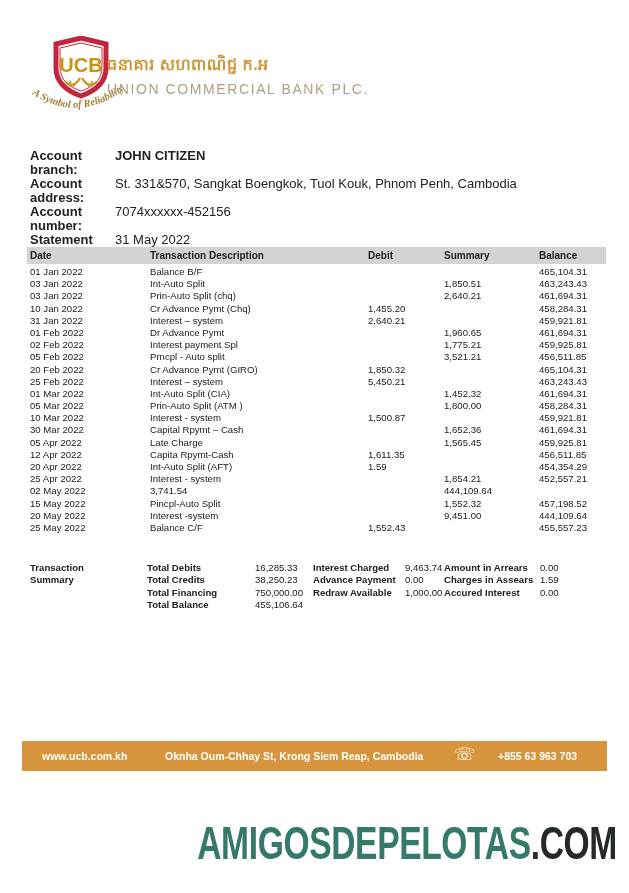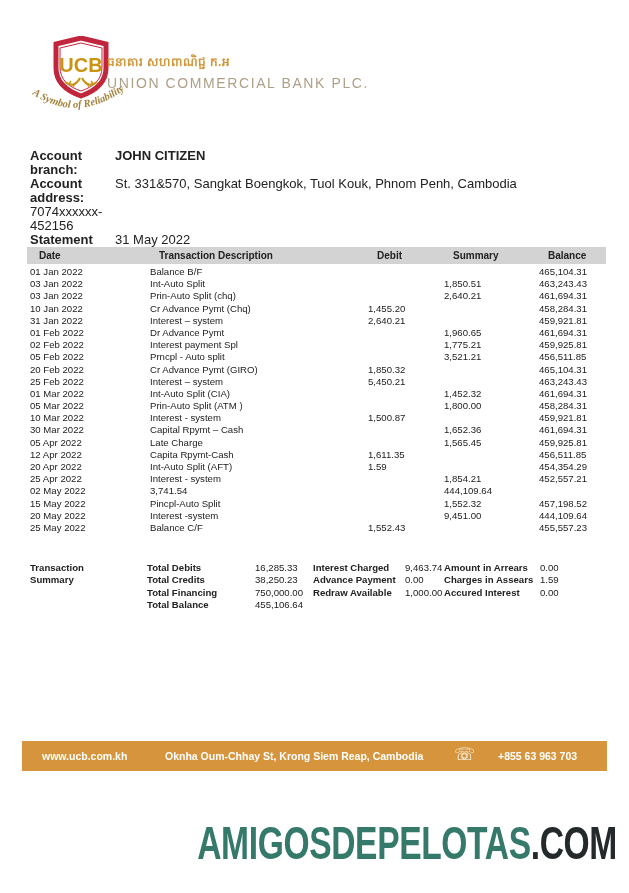--- a/index.html
+++ b/index.html
@@ -7,36 +7,36 @@
   body {
     width:629px; height:893px; position:relative; overflow:hidden;
     font-family:"Liberation Sans", sans-serif; color:#222;
   }
   .page { position:absolute; inset:0; background:#fff; }
 
   
   .logo-block { position:absolute; left:30px; top:30px; width:280px; height:100px; }
   .shield-svg { position:absolute; left:2px; top:6px; }
   .bank-names { position:absolute; left:77px; top:24px; }
-  .khmer-name { font-size:12px; font-weight:bold; color:#D0983C; letter-spacing:.5px; white-space:nowrap; }
+  .khmer-name { font-size:16px; font-weight:bold; color:#D0983C; letter-spacing:.5px; white-space:nowrap; }
   .latin-name { font-size:14px; color:#AE9F86; letter-spacing:1.6px; margin-top:3px; white-space:nowrap; }
 
   
   .account-block { position:absolute; left:30px; top:149px; font-size:13px; line-height:14px; }
   .acct-row { display:grid; grid-template-columns:85px auto; }
   .acct-label { font-weight:bold; }
   .acct-value.bold { font-weight:bold; }
 
   
   .statement-table { position:absolute; left:27px; top:247px; width:579px; font-size:9.6px; }
   .thead {
     display:grid; grid-template-columns:120px 218px 76px 95px 1fr;
     background:#D3D3D3; height:17px; line-height:17px; font-weight:bold; font-size:10px;
   }
-  .thead > div { padding-left:12px; }
+  .thead > div { padding-left:3px; }
   .tbody { margin-top:2px; }
   .trow { display:grid; grid-template-columns:120px 218px 76px 95px 1fr; height:12.2px; line-height:12.2px; }
   .trow > div { padding-left:3px; white-space:nowrap; overflow:visible; }
 
   
   .summary-block { position:absolute; left:30px; top:562px; width:576px; font-size:9.6px; }
   .srow { display:grid; grid-template-columns:117px 108px 58px 92px 39px 96px auto; height:12.3px; line-height:12.3px; }
   .srow > div { white-space:nowrap; }
   .s-bold { font-weight:bold; }
 
@@ -86,20 +86,21 @@
   <div class="account-block">
       <div class="acct-row">
         <div class="acct-label">Account branch:</div>
         <div class="acct-value bold">JOHN CITIZEN</div>
       </div>
       <div class="acct-row">
         <div class="acct-label">Account address:</div>
         <div class="acct-value">St. 331&amp;570, Sangkat Boengkok, Tuol Kouk, Phnom Penh, Cambodia</div>
       </div>
       <div class="acct-row">
+        <div class="acct-label">Account number:</div>
         <div class="acct-value">7074xxxxxx-452156</div>
       </div>
       <div class="acct-row">
         <div class="acct-label">Statement date:</div>
         <div class="acct-value">31 May 2022</div>
       </div>
     </div>
 
   <div class="statement-table">
     <div class="thead">

